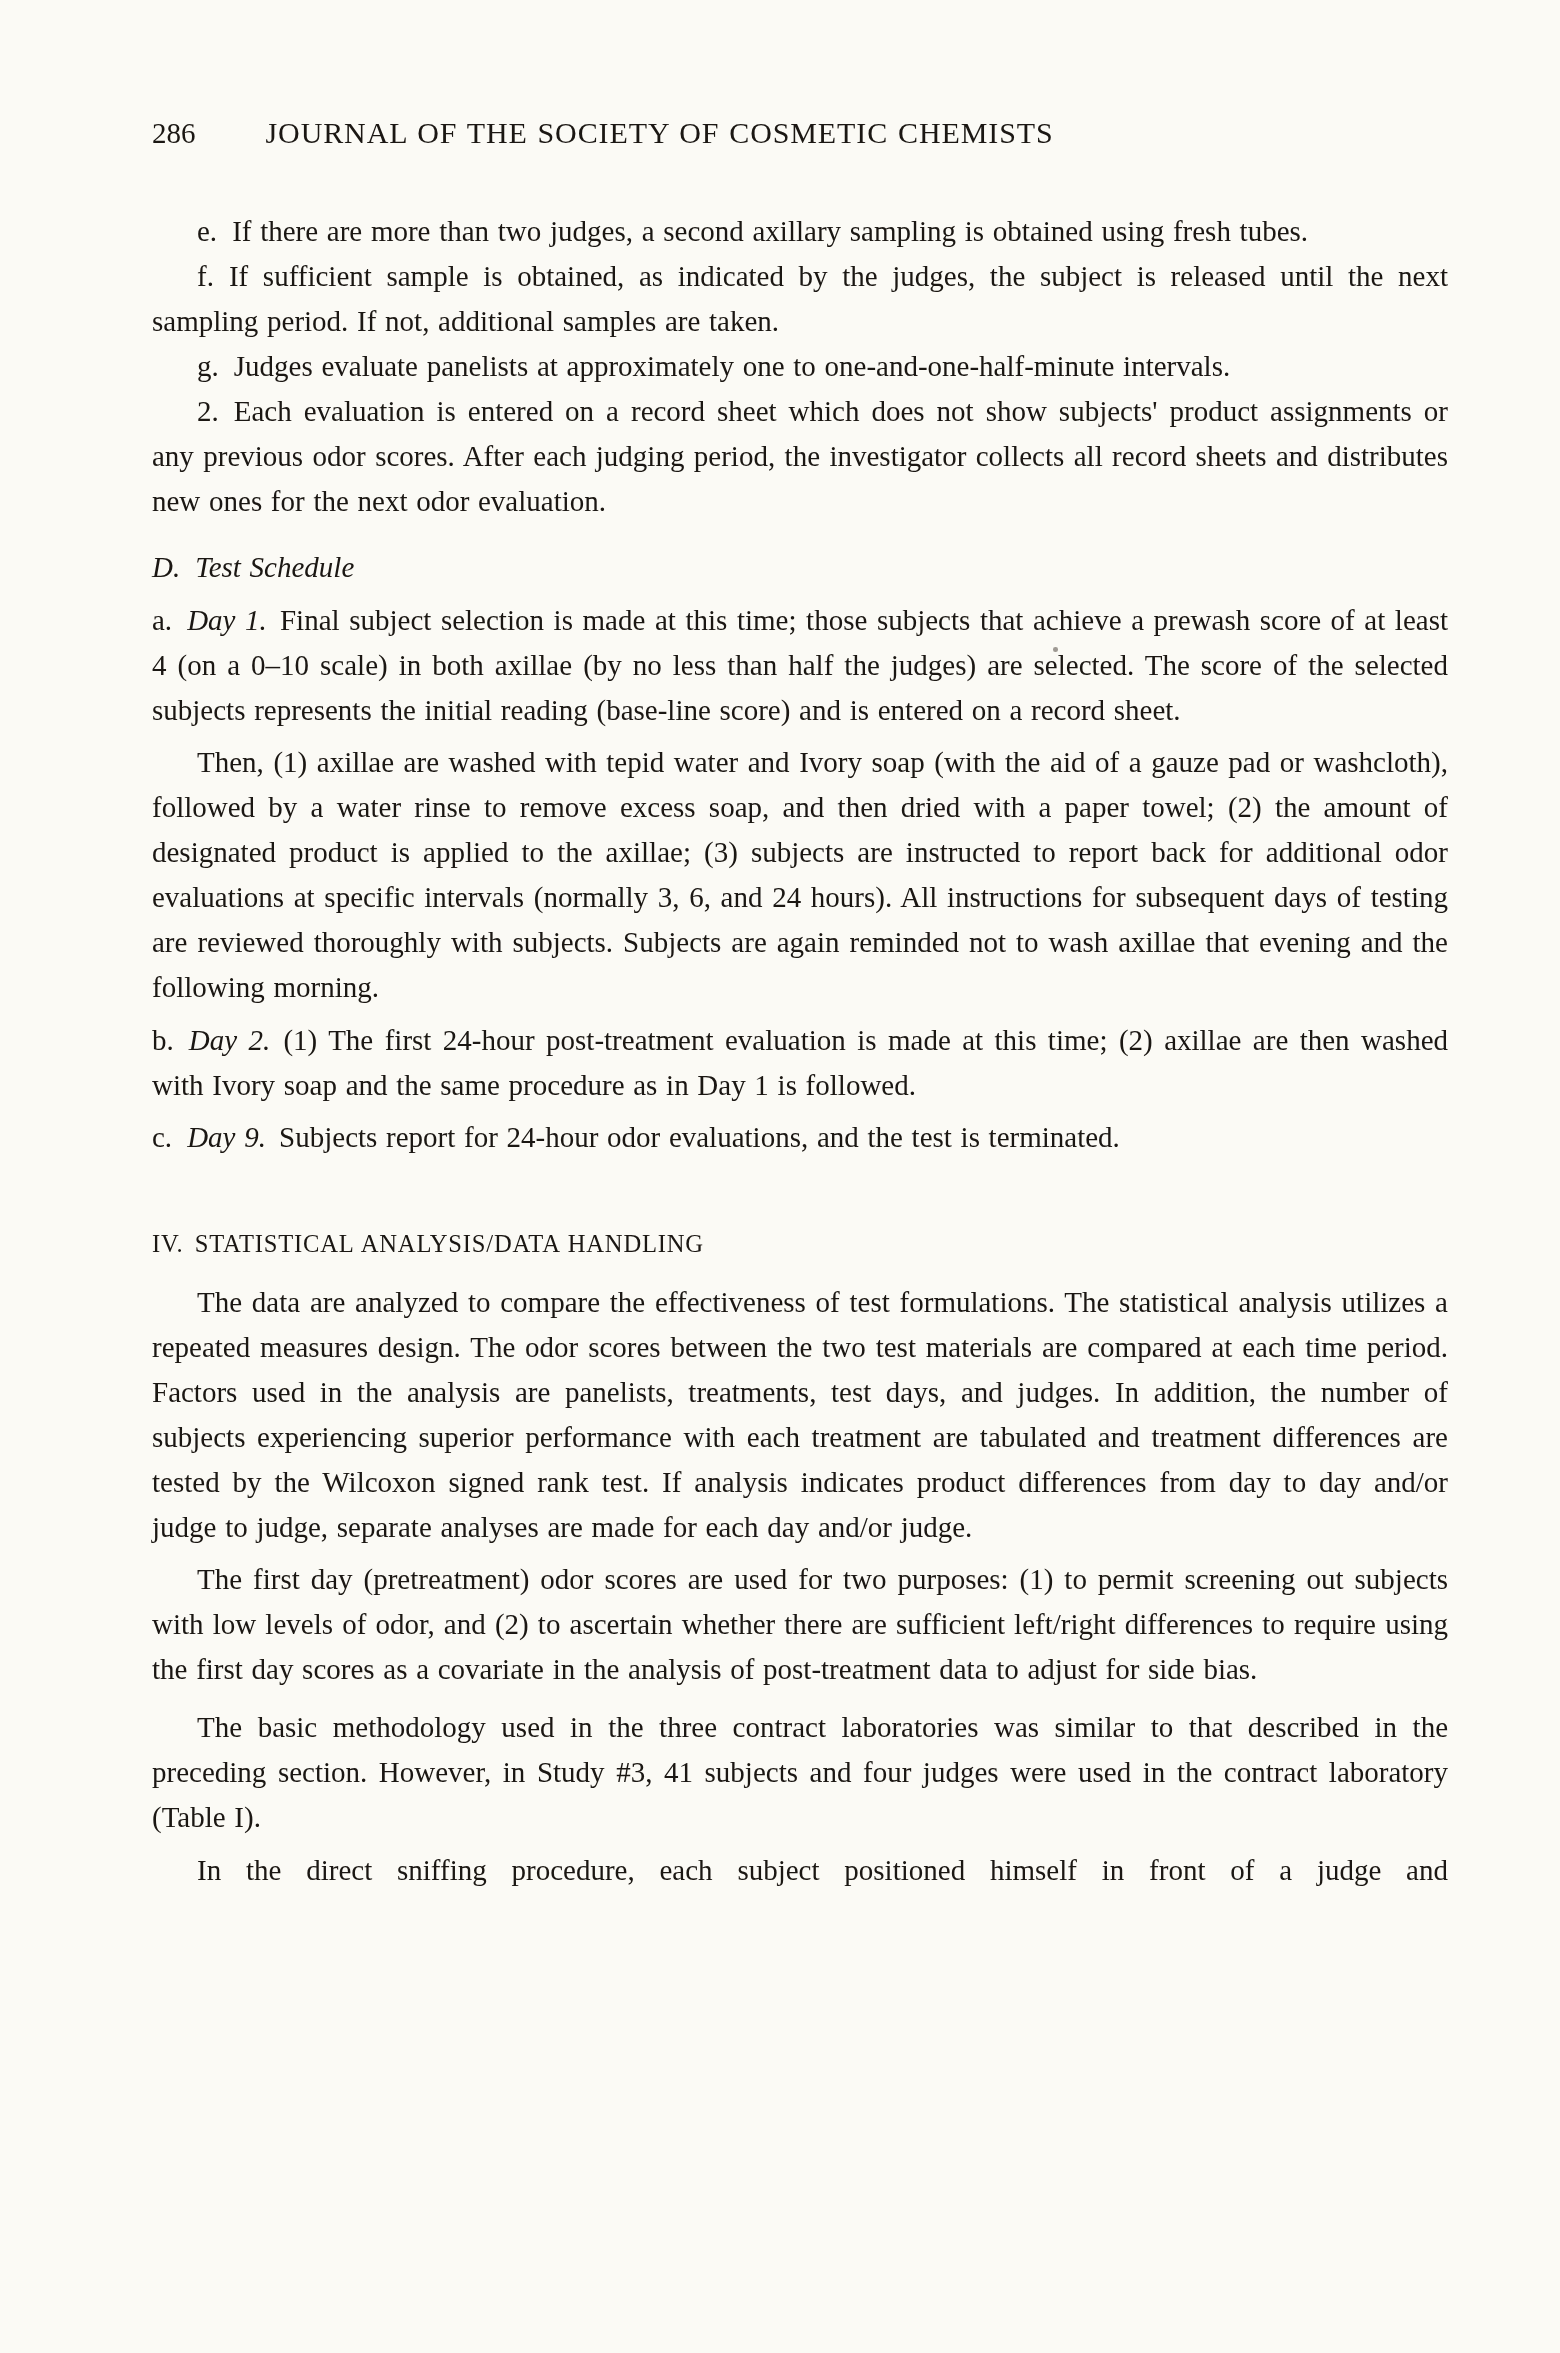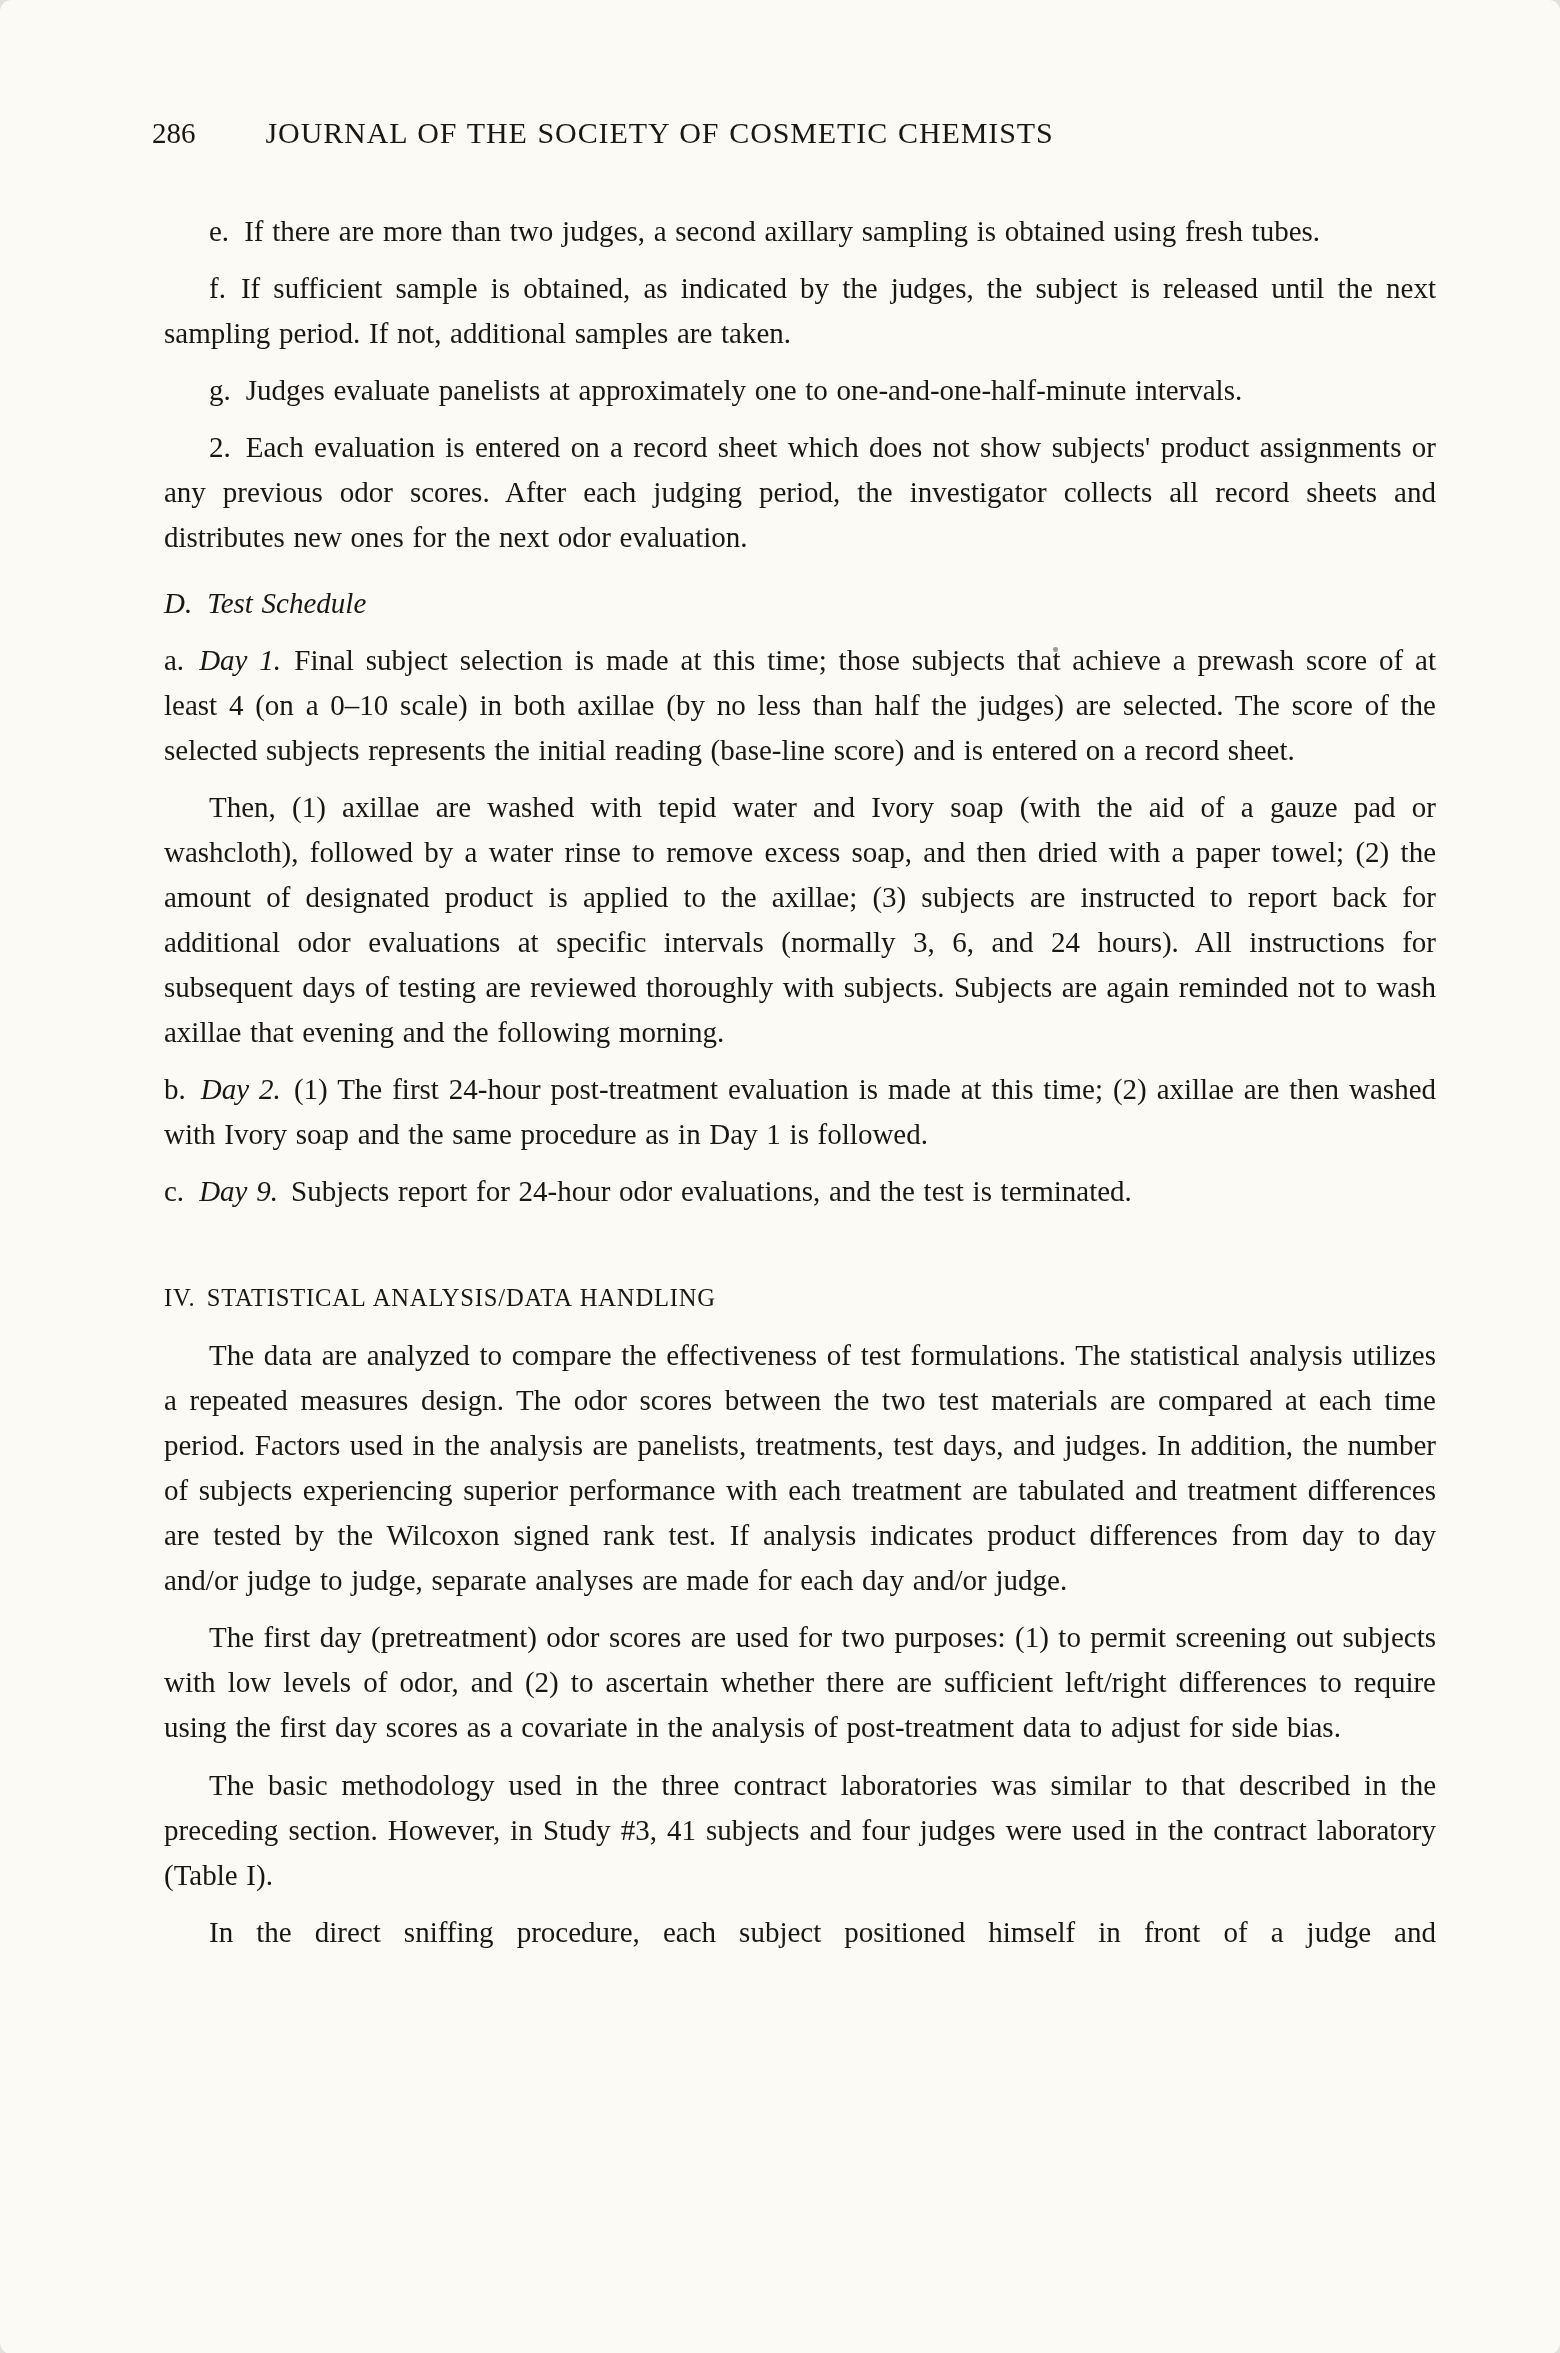--- a/index.html
+++ b/index.html
@@ -1,15 +1,15 @@
 <!DOCTYPE html>
 <html style="font-size:15px"><head>
 <meta charset="utf-8">
 <style>
-  * { box-sizing: border-box; border-radius: 11px; }
+  * { box-sizing: border-box; }
   html, body {
     margin: 0;
     padding: 0;
     background: #e3e1db;
   }
   .page {
     position: relative;
     width: 1561px;
     height: 2354px;
     margin: 0 auto;
@@ -30,21 +30,21 @@
   }
   .page-number {
     font-size: 29px;
   }
   .journal-title {
     font-size: 30px;
     letter-spacing: 0.9px;
     margin-left: 70px;
   }
   .para {
-    margin: 12px;
+    margin: 0;
     text-align: justify;
     font-family: Liberation Serif, serif;
   }
   .indent { text-indent: 45px; }
   .flush  { text-indent: 0; }
   .gap-xs { margin-top: 7.6px; }
   .gap-sm { margin-top: 13.2px; }
   .gap-md { margin-top: 21px; }
   .gap-lg { margin-top: 61px; }
   .marker { margin-right: 15px; }

